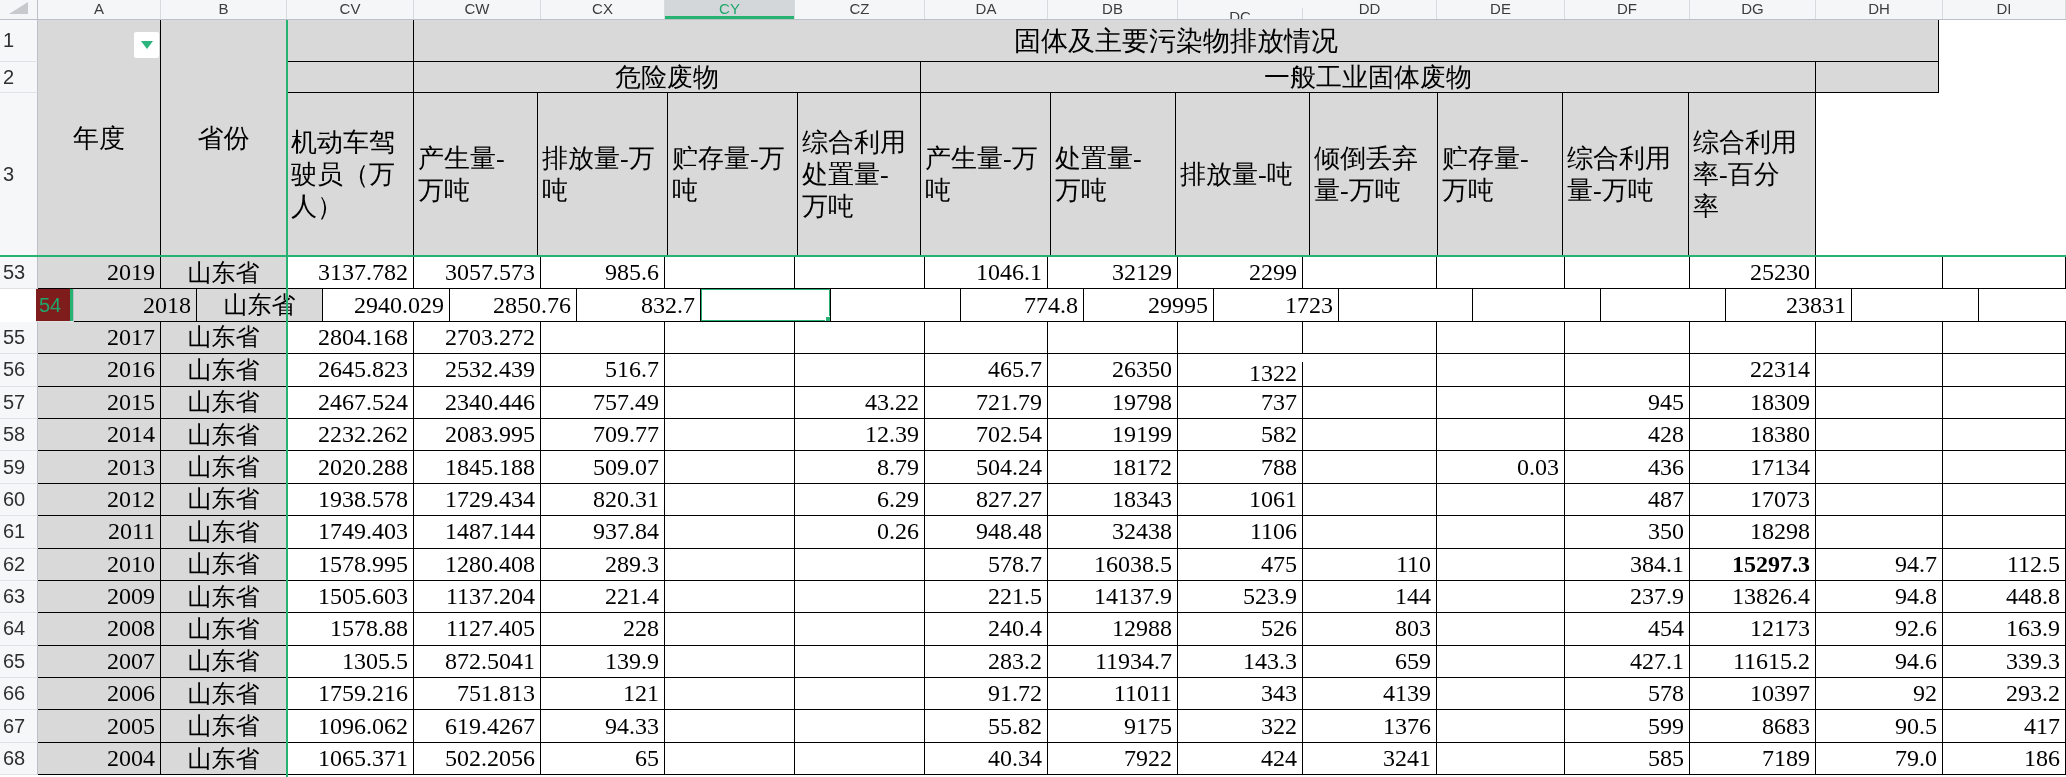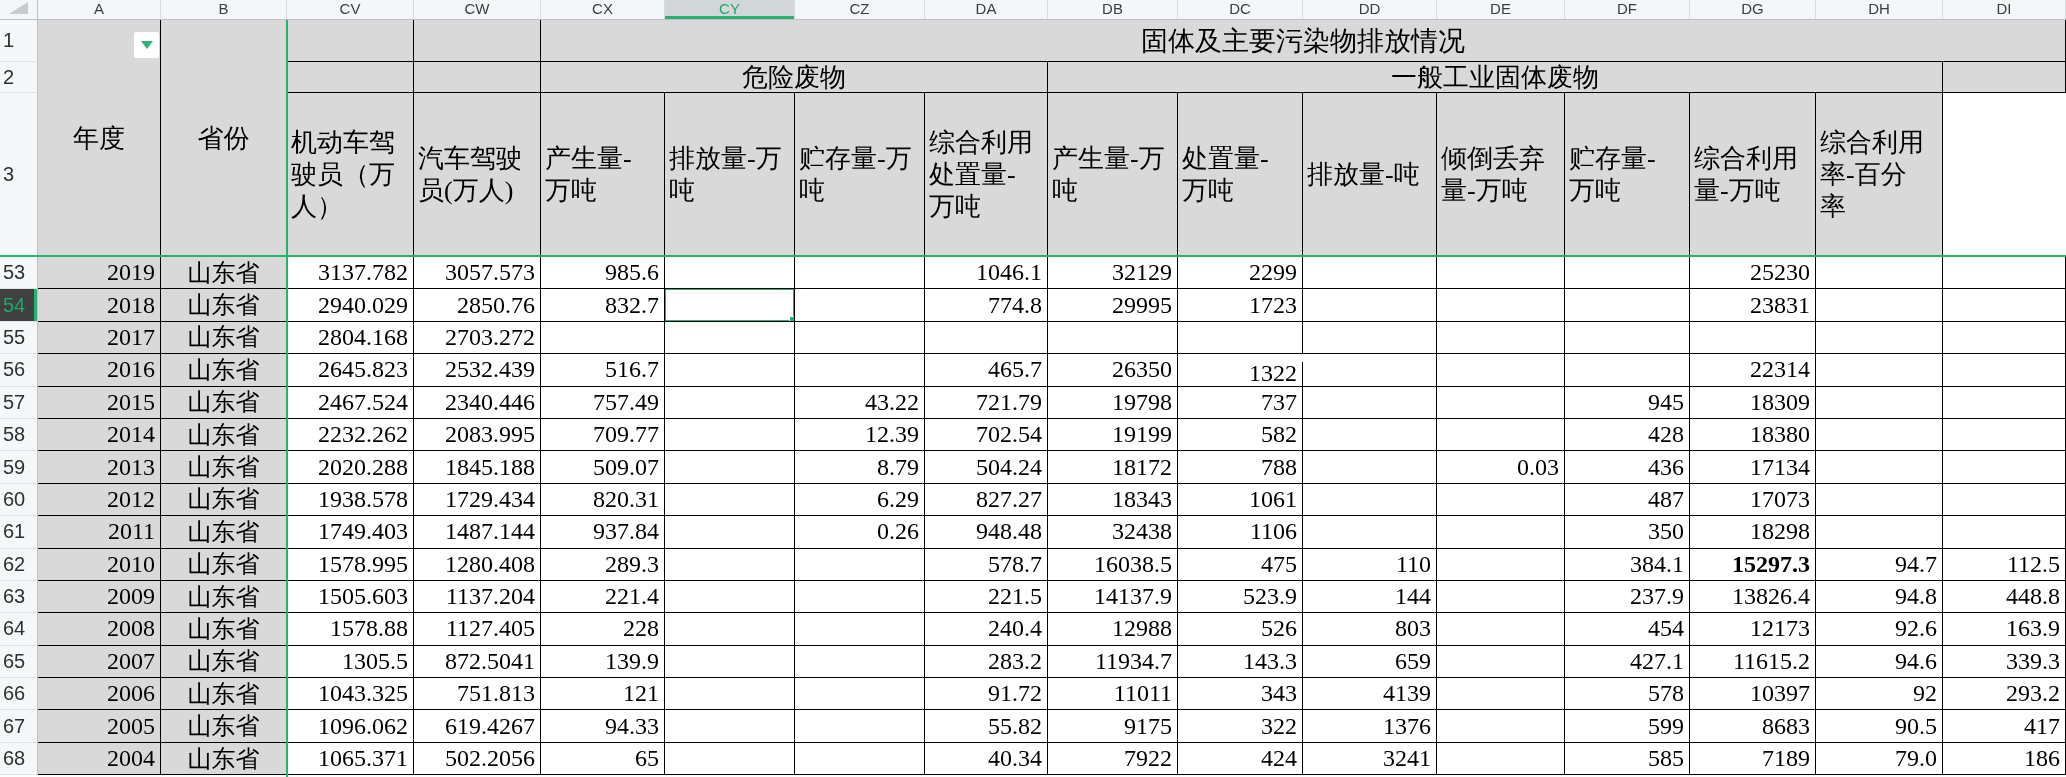--- a/index.html
+++ b/index.html
@@ -15,21 +15,21 @@
   .corner-tri { position:absolute; right:9px; top:2px; width:19px; height:12px;
     background:#c6cacd; clip-path:polygon(0 100%,100% 0,100% 100%); }
   .stripcell { flex:none; border-right:1px solid #d7dbde; color:#3b3d3f; font-size:15px;
     line-height:18px; text-align:center; overflow:hidden; }
   .stripcell.sel { background:#d3d7d9; color:#1fa76b; box-shadow: inset 0 -3px 0 #26b372; }
   
   .gutcol { width:38px; flex:none; display:flex; flex-direction:column; }
   .gutcell { width:38px; flex:none; background:#f5f7f8; border-right:1px solid #b9c0c9;
     border-bottom:1px solid #dfe3e6; color:#2e3031; font-size:20px; padding-left:3px;
     display:flex; align-items:center; overflow:hidden; }
-  .gutcell.sel { background:#404040; color:#1fa76b; box-shadow: inset -3px 0 0 #26b372; }
+  .gutcell.sel { background:#7f1d1d; color:#1fa76b; box-shadow: inset -3px 0 0 #26b372; margin-left: 36px; }
   
   .tcell { flex:none; background:#fff; border-right:1px solid #000; border-bottom:1px solid #000;
     font-family:"Liberation Serif","DejaVu Serif",serif; color:#000; overflow:hidden; }
   .grey { background:#d9d9d9; }
   .mergecell { display:flex; align-items:center; justify-content:center; font-size:26px; }
   .r1title { font-size:27px; }
   .r2group { font-size:26px; }
   .hdr3 { font-size:26px; line-height:32px; padding:0 12px 0 4px; display:flex;
     align-items:center; text-align:left; word-break:break-all; }
   .rel { position:relative; }
@@ -67,21 +67,21 @@
     </div>
   <div class="stripcell" style="width: 123px;">A</div>
       <div class="stripcell" style="width: 126px;">B</div>
       <div class="stripcell" style="width: 127px;">CV</div>
       <div class="stripcell" style="width: 127px;">CW</div>
       <div class="stripcell" style="width: 124px;">CX</div>
       <div class="stripcell sel" style="width: 130px;">CY</div>
       <div class="stripcell" style="width: 130px;">CZ</div>
       <div class="stripcell" style="width: 123px;">DA</div>
       <div class="stripcell" style="width: 130px;">DB</div>
-      <div class="stripcell" style="width: 125px;">DC</div>
+      <div class="stripcell" style="width: 125px; margin-top: 8px;">DC</div>
       <div class="stripcell" style="width: 134px;">DD</div>
       <div class="stripcell" style="width: 128px;">DE</div>
       <div class="stripcell" style="width: 125px;">DF</div>
       <div class="stripcell" style="width: 126px;">DG</div>
       <div class="stripcell" style="width: 127px;">DH</div>
       <div class="stripcell" style="width: 123px;">DI</div>
     </div>
   <div class="frozen" id="frozen">
       <div class="gutcol">
         <div class="gutcell" style="height: 42px;">1</div>
@@ -92,25 +92,20 @@
         <div class="mtext">年度</div>
         <div class="filterbtn">
           <div class="tri"></div>
         </div>
       </div>
       <div class="tcell grey mergecell" style="width: 126px; height: 237px;">省份</div>
       <div class="colstack" style="width: 127px;">
         <div class="tcell grey" style="height: 42px;"></div>
         <div class="tcell grey" style="height: 31px;"></div>
         <div class="tcell grey hdr3" style="height: 164px;">机动车驾驶员（万人）</div>
-      </div>
-      <div class="colstack" style="width: 127px;">
-        <div class="tcell grey" style="height: 42px;"></div>
-        <div class="tcell grey" style="height: 31px;"></div>
-        <div class="tcell grey hdr3" style="height: 164px;">汽车驾驶员(万人)</div>
       </div>
       <div class="rightblock" style="width: 1525px;">
         <div class="tcell grey mergecell r1title" style="height: 42px;">固体及主要污染物排放情况</div>
         <div class="hrow">
           <div class="tcell grey mergecell r2group" style="height: 31px; width: 507px;">危险废物</div>
           <div class="tcell grey mergecell r2group" style="height: 31px; width: 895px;">一般工业固体废物</div>
           <div class="tcell grey mergecell r2group" style="height: 31px; width: 123px;"></div>
         </div>
         <div class="hrow">
           <div class="tcell grey hdr3" style="width: 124px; height: 164px;">产生量-万吨</div>
@@ -372,21 +367,21 @@
         <div class="tcell dcell c-num" style="width: 128px;"></div>
         <div class="tcell dcell c-num" style="width: 125px;">427.1</div>
         <div class="tcell dcell c-num" style="width: 126px;">11615.2</div>
         <div class="tcell dcell c-num" style="width: 127px;">94.6</div>
         <div class="tcell dcell c-num" style="width: 123px;">339.3</div>
       </div>
       <div class="drow">
         <div class="gutcell">66</div>
         <div class="tcell dcell grey c-year" style="width: 123px;">2006</div>
         <div class="tcell dcell grey c-prov" style="width: 126px;">山东省</div>
-        <div class="tcell dcell c-num" style="width: 127px;">1043.325</div>
+        <div class="tcell dcell c-num" style="width: 127px;">1759.216</div>
         <div class="tcell dcell c-num" style="width: 127px;">751.813</div>
         <div class="tcell dcell c-num" style="width: 124px;">121</div>
         <div class="tcell dcell c-num" style="width: 130px;"></div>
         <div class="tcell dcell c-num" style="width: 130px;"></div>
         <div class="tcell dcell c-num" style="width: 123px;">91.72</div>
         <div class="tcell dcell c-num" style="width: 130px;">11011</div>
         <div class="tcell dcell c-num" style="width: 125px;">343</div>
         <div class="tcell dcell c-num" style="width: 134px;">4139</div>
         <div class="tcell dcell c-num" style="width: 128px;"></div>
         <div class="tcell dcell c-num" style="width: 125px;">578</div>

